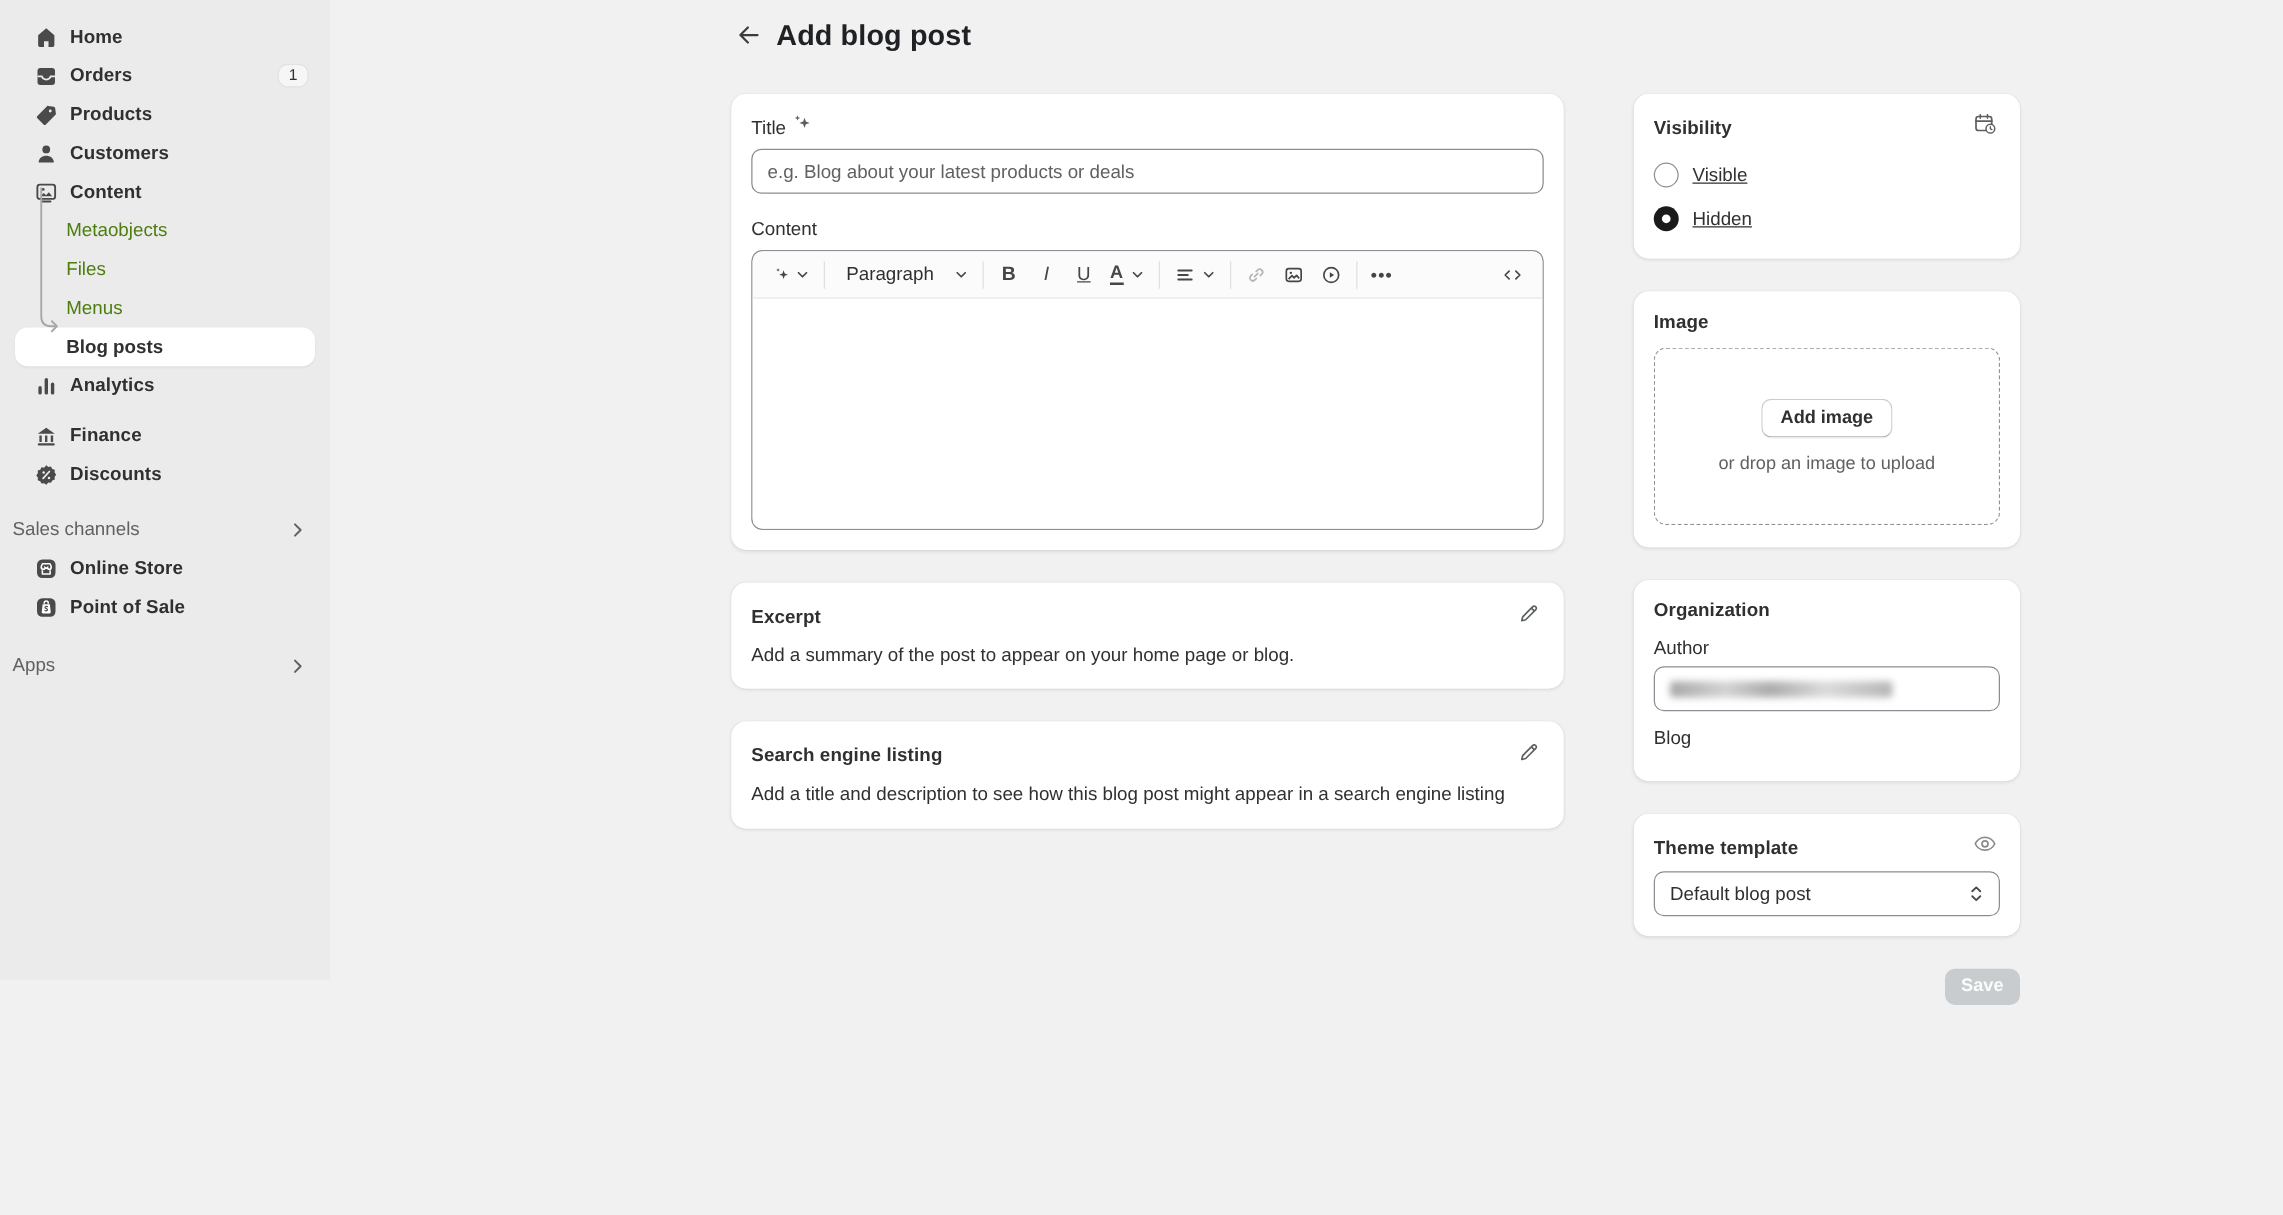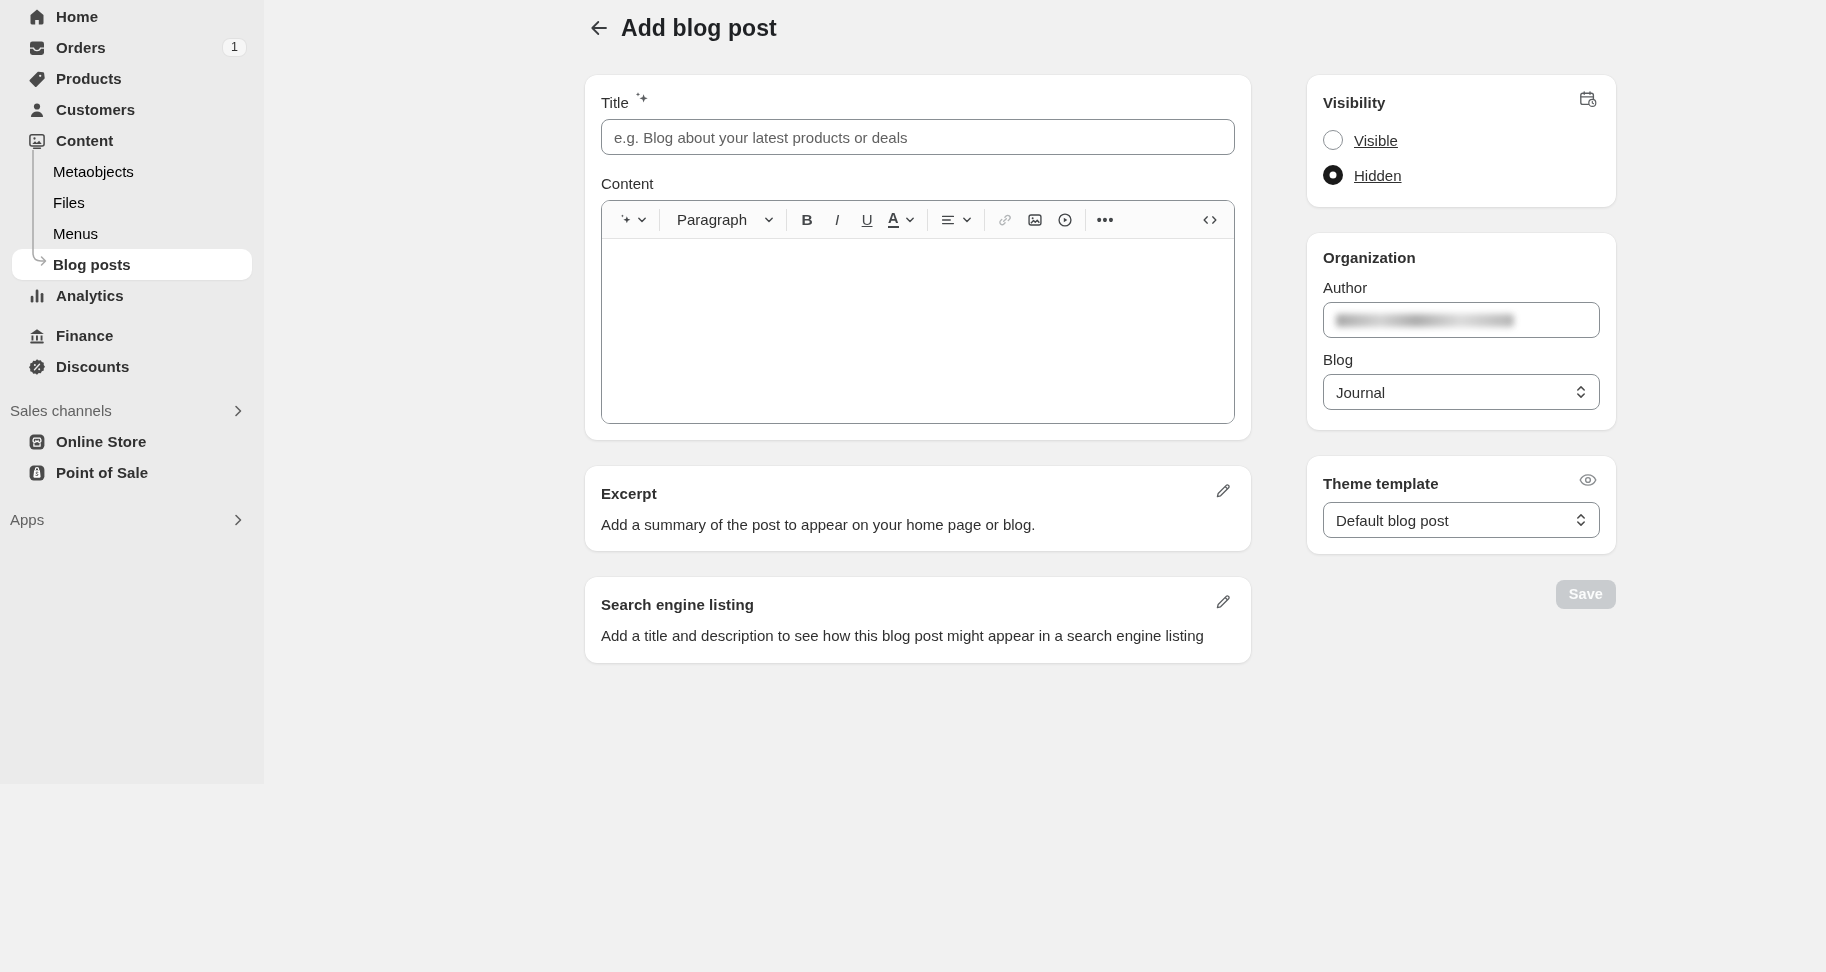--- a/index.html
+++ b/index.html
@@ -5,37 +5,37 @@
   * { margin:0; padding:0; box-sizing:border-box; }
   html,body { width:1826px; height:972px; overflow:hidden; }
   body {
     font-family:"Liberation Sans","DejaVu Sans",sans-serif;
     background:#f1f1f1; color:#303030; font-size:15px;
     -webkit-font-smoothing:antialiased;
   }
   
   .sidebar {
     position:fixed; left:0; top:0; width:264px; height:784px;
-    background:#ebebeb; padding-top:1px; z-index:5;
+    background:#ebebeb; padding-top:14px; z-index:5;
   }
   .nav-item {
     display:flex; align-items:center; height:31px; margin:0 12px;
     padding:0 6px 0 15px; border-radius:10px; cursor:pointer;
     font-weight:700; font-size:15px; color:#303030; position:relative; z-index:1;
   }
   .nav-ic { width:20px; height:20px; display:flex; align-items:center; justify-content:center; flex:none; }
   .nav-label { margin-left:9px; white-space:nowrap; letter-spacing:.1px; }
   .nav-badge {
     margin-left:auto; background:#f6f6f6; border-radius:7px; padding:1px 8px 2px;
     font-size:12.5px; font-weight:400; color:#303030; box-shadow:0 0 0 1px rgba(0,0,0,.04);
   }
   .nav-sub {
     display:flex; align-items:center; height:31px; margin:0 12px;
     padding:0 6px 0 41px; border-radius:10px; cursor:pointer;
-    font-size:15px; color:#000000; font-weight:400; position:relative; z-index:1;
+    font-size:15px; color:#4d7c0f; font-weight:400; position:relative; z-index:1;
   }
   .nav-sub.active {
     background:#ffffff; color:#303030; font-weight:700;
     box-shadow:0 1px 2px rgba(0,0,0,.05);
   }
   .tree-overlay { position:absolute; left:0; top:0; z-index:2; pointer-events:none; }
   .nav-section {
     display:flex; align-items:center; height:31px; padding:0 18px 0 10px;
     color:#616161; font-size:15px; font-weight:400; cursor:pointer;
   }
@@ -473,41 +473,42 @@
           <div class="radio-row" style="margin-top:19px;">
             <span class="radio unchecked"></span>
             <span class="radio-label">Visible</span>
           </div>
           <div class="radio-row" style="margin-top:15px;">
             <span class="radio checked"></span>
             <span class="radio-label">Hidden</span>
           </div>
         </section>
 
+        <section class="card" style="padding-bottom:18px;">
+          <div class="card-head">
+            <h2 class="card-title">Image</h2>
+          </div>
+          <div class="dropzone">
+            <button class="btn-secondary">Add image</button>
+            <span class="drop-hint">or drop an image to upload</span>
+          </div>
+        </section>
 
         <section class="card" style="padding-bottom:20px;">
           <div class="card-head">
             <h2 class="card-title">Organization</h2>
           </div>
           <div class="org-field">
             <label class="field-label">Author</label>
             <div class="text-input">
               <span class="redacted"></span>
             </div>
           </div>
           <div class="org-field">
             <label class="field-label">Blog</label>
-            <div class="select-input">
-              <span class="sel-value">Journal</span>
-              <span>
-                <svg width="20" height="20" viewBox="0 0 20 20">
-                    <path d="m6.8 8 3.2-3.1L13.2 8M6.8 12l3.2 3.1 3.2-3.1" fill="none" stroke="#4a4a4a" stroke-width="1.5" stroke-linecap="round" stroke-linejoin="round"></path>
-                  </svg>
-              </span>
-            </div>
           </div>
         </section>
 
         <section class="card">
           <div class="card-head" style="margin-bottom:10px;">
             <h2 class="card-title">Theme template</h2>
             <button class="icon-btn" style="margin-top:-4px;">
               <span>
                 <svg width="20" height="20" viewBox="0 0 20 20">
                     <path d="M10 4.9c3.8 0 6.7 2.7 7.8 5.1-1.1 2.4-4 5.1-7.8 5.1S3.3 12.4 2.2 10C3.3 7.6 6.2 4.9 10 4.9z" fill="none" stroke="#8a8d90" stroke-width="1.4"></path>

